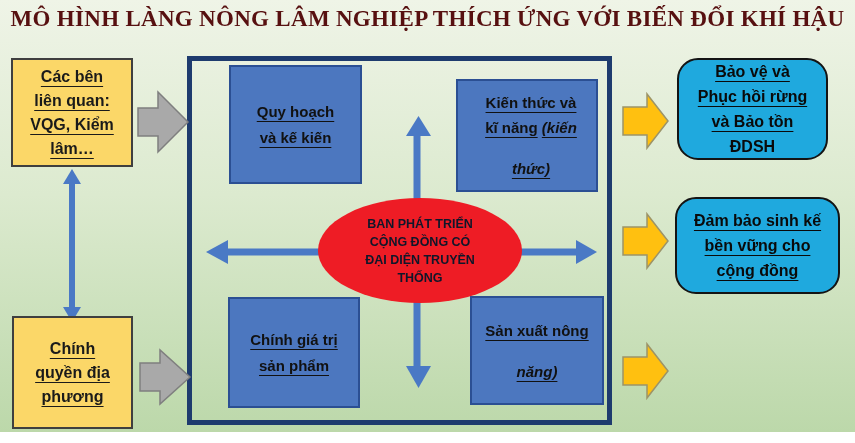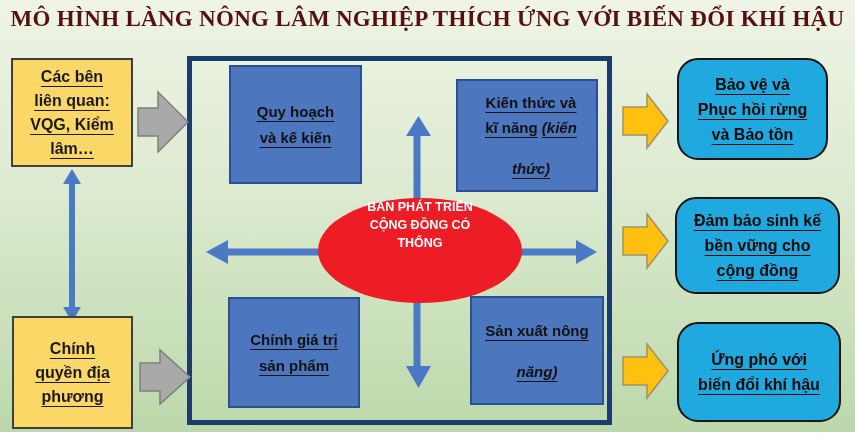--- a/index.html
+++ b/index.html
@@ -45,22 +45,22 @@
     box-sizing:border-box;
   }
   #bbox1{left:229px;top:65px;width:133px;height:119px;}
   #bbox2{left:456px;top:79px;width:142px;height:113px;line-height:25px;padding-left:8px;}
   #bbox3{left:228px;top:297px;width:132px;height:111px;}
   #bbox4{left:470px;top:296px;width:134px;height:109px;line-height:25px;text-align:center;}
   
   #ellipse{
     position:absolute;left:318px;top:198px;width:204px;height:105px;
     background:#EE1C25;border-radius:50%;z-index:2;
-    display:flex;justify-content:center;text-align:center;
-    font-weight:bold;font-size:12.5px;line-height:18px;color:#ffffff;
+    display:flex;align-items:center;justify-content:center;text-align:center;
+    font-weight:bold;font-size:12.5px;line-height:18px;color:#0f172a;
   }
   
   .cbox{
     position:absolute;background:#1FA9DE;border:2px solid #141414;border-radius:21px;
     display:flex;align-items:center;justify-content:center;text-align:center;
     font-weight:bold;font-size:16px;line-height:25px;color:#0A0A0A;z-index:2;
     box-sizing:border-box;
   }
   #cbox1{left:677px;top:58px;width:151px;height:102px;}
   #cbox2{left:675px;top:197px;width:165px;height:97px;}
@@ -163,40 +163,36 @@
     <div>
       <span class="ln wavy">Sản xuất nông</span>
       <span class="ln wavy it">năng)</span>
     </div>
   </div>
 
   <div id="ellipse">
     <div>
       <span class="ln">BAN PHÁT TRIỂN</span>
       <span class="ln">CỘNG ĐỒNG CÓ</span>
+      <span class="ln">ĐẠI DIỆN TRUYỀN</span>
       <span class="ln">THỐNG</span>
     </div>
   </div>
 
   <div id="cbox1" class="cbox">
     <div>
       <span class="ln wavy">Bảo vệ và</span>
       <span class="ln wavy">Phục hồi rừng</span>
       <span class="ln wavy">và Bảo tồn</span>
+      <span class="ln">ĐDSH</span>
     </div>
   </div>
 
   <div id="cbox2" class="cbox">
     <div>
       <span class="ln wavy">Đảm bảo sinh kế</span>
       <span class="ln wavy">bền vững cho</span>
       <span class="ln wavy">cộng đồng</span>
     </div>
   </div>
 
-  <div id="cbox3" class="cbox">
-    <div>
-      <span class="ln wavy">Ứng phó với</span>
-      <span class="ln wavy">biến đổi khí hậu</span>
-    </div>
-  </div>
 
 </div>
 
 </body></html>

